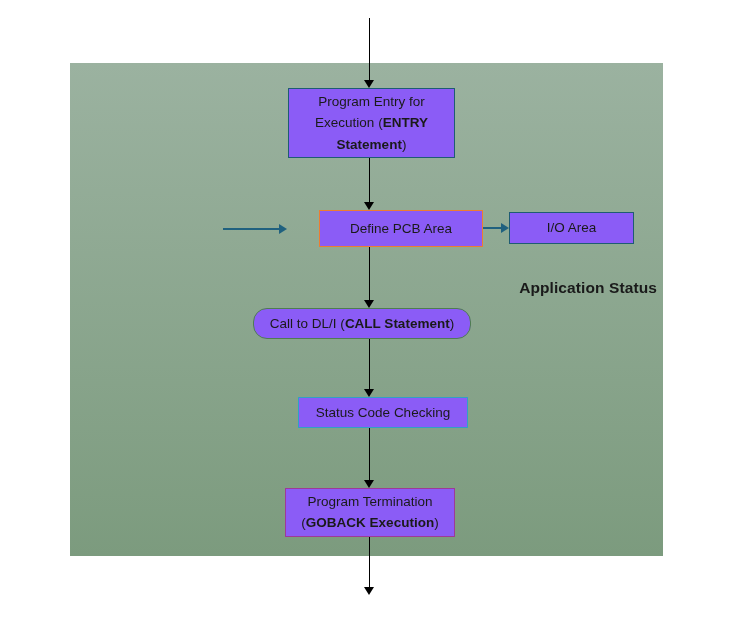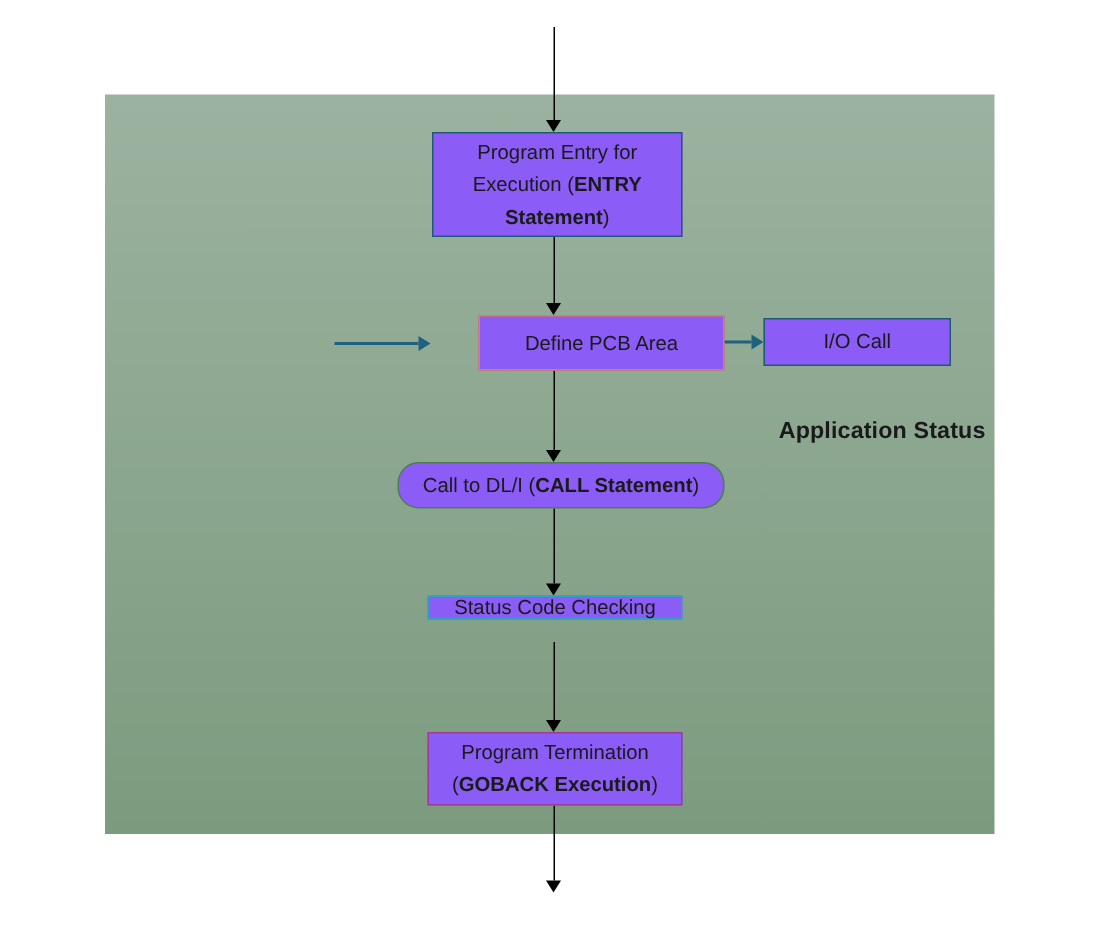--- a/index.html
+++ b/index.html
@@ -15,22 +15,22 @@
     position:absolute;box-sizing:border-box;background:#8b5cf6;
     border:1.6px solid #1f5c73;
     display:flex;align-items:center;justify-content:center;text-align:center;
     font-size:13.5px;line-height:1.6;padding:2px 8px;
   }
   .box b{font-weight:700;}
   .box-entry{left:288px;top:88px;width:167px;height:70px;}
   .box-pcb-mask{left:98px;top:213px;width:125px;height:34px;}
   .box-define-pcb{left:287px;top:210px;width:164px;height:37px;margin-left:32px;}
   .box-io-area{left:509px;top:212px;width:125px;height:32px;}
-  .box-call{left:265px;top:308px;width:218px;height:31px;border-radius:14px;}
-  .box-status{left:285px;top:397px;width:170px;height:16px;}
+  .box-call{left:253px;top:308px;width:218px;height:31px;border-radius:14px;}
+  .box-status{left:298px;top:397px;width:170px;height:31px;}
   .box-termination{left:285px;top:488px;width:170px;height:49px;line-height:1.55;}
   .app-label{
     position:absolute;left:487px;top:279px;width:170px;
     font-size:15.5px;font-weight:700;text-align:right;letter-spacing:.1px;
   }
   
   .vline{
     position:absolute;left:368.5px;width:1.5px;background:var(--flow,#000);
   }
   .vline::after{
@@ -81,21 +81,21 @@
   <div class="box box-entry" style="border-color: rgb(31, 92, 115);">
     <span><span>Program Entry for Execution (</span><b>ENTRY Statement</b><span>)</span></span>
   </div>
 
 
   <div class="box box-define-pcb" style="border-color: rgb(237, 125, 49);">
     <span>Define PCB Area</span>
   </div>
 
   <div class="box box-io-area" style="border-color: rgb(31, 92, 115);">
-    <span>I/O Call</span>
+    <span>I/O Area</span>
   </div>
 
   <div class="box box-call" style="border-color: rgb(79, 125, 82);">
     <span><span>Call to DL/I (</span><b>CALL Statement</b><span>)</span></span>
   </div>
 
   <div class="box box-status" style="border-color: rgb(49, 160, 198);">
     <span>Status Code Checking</span>
   </div>
 

